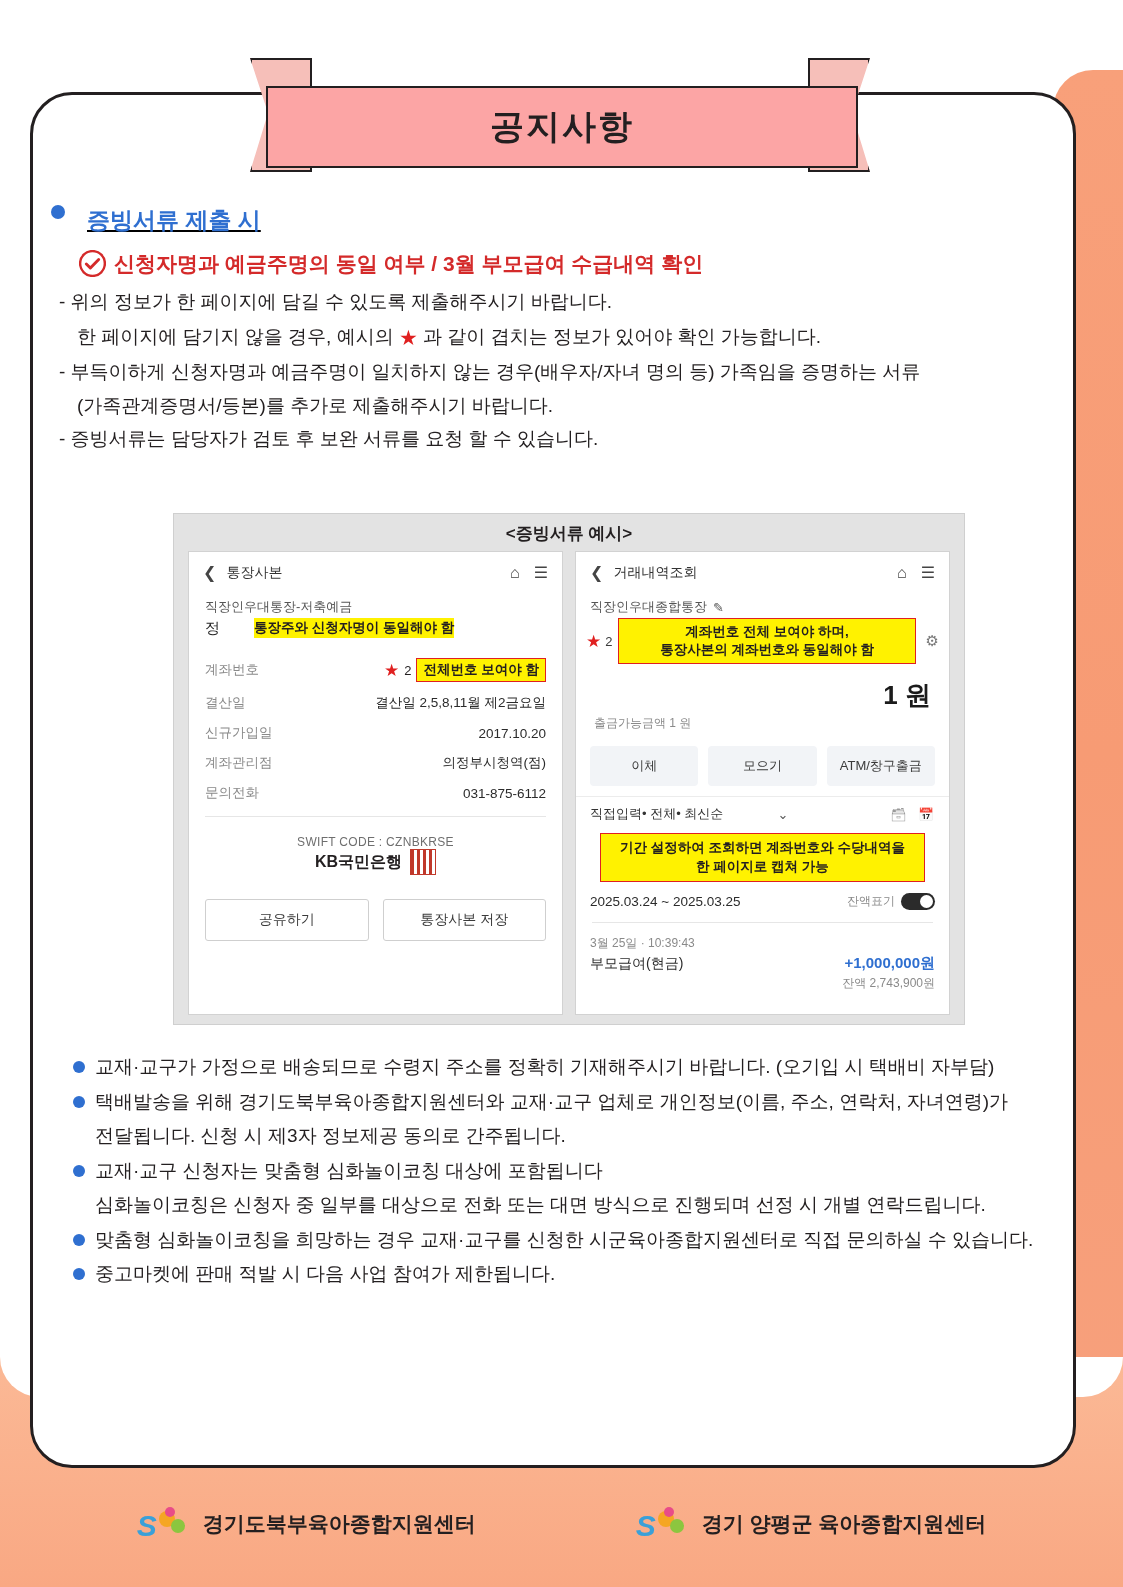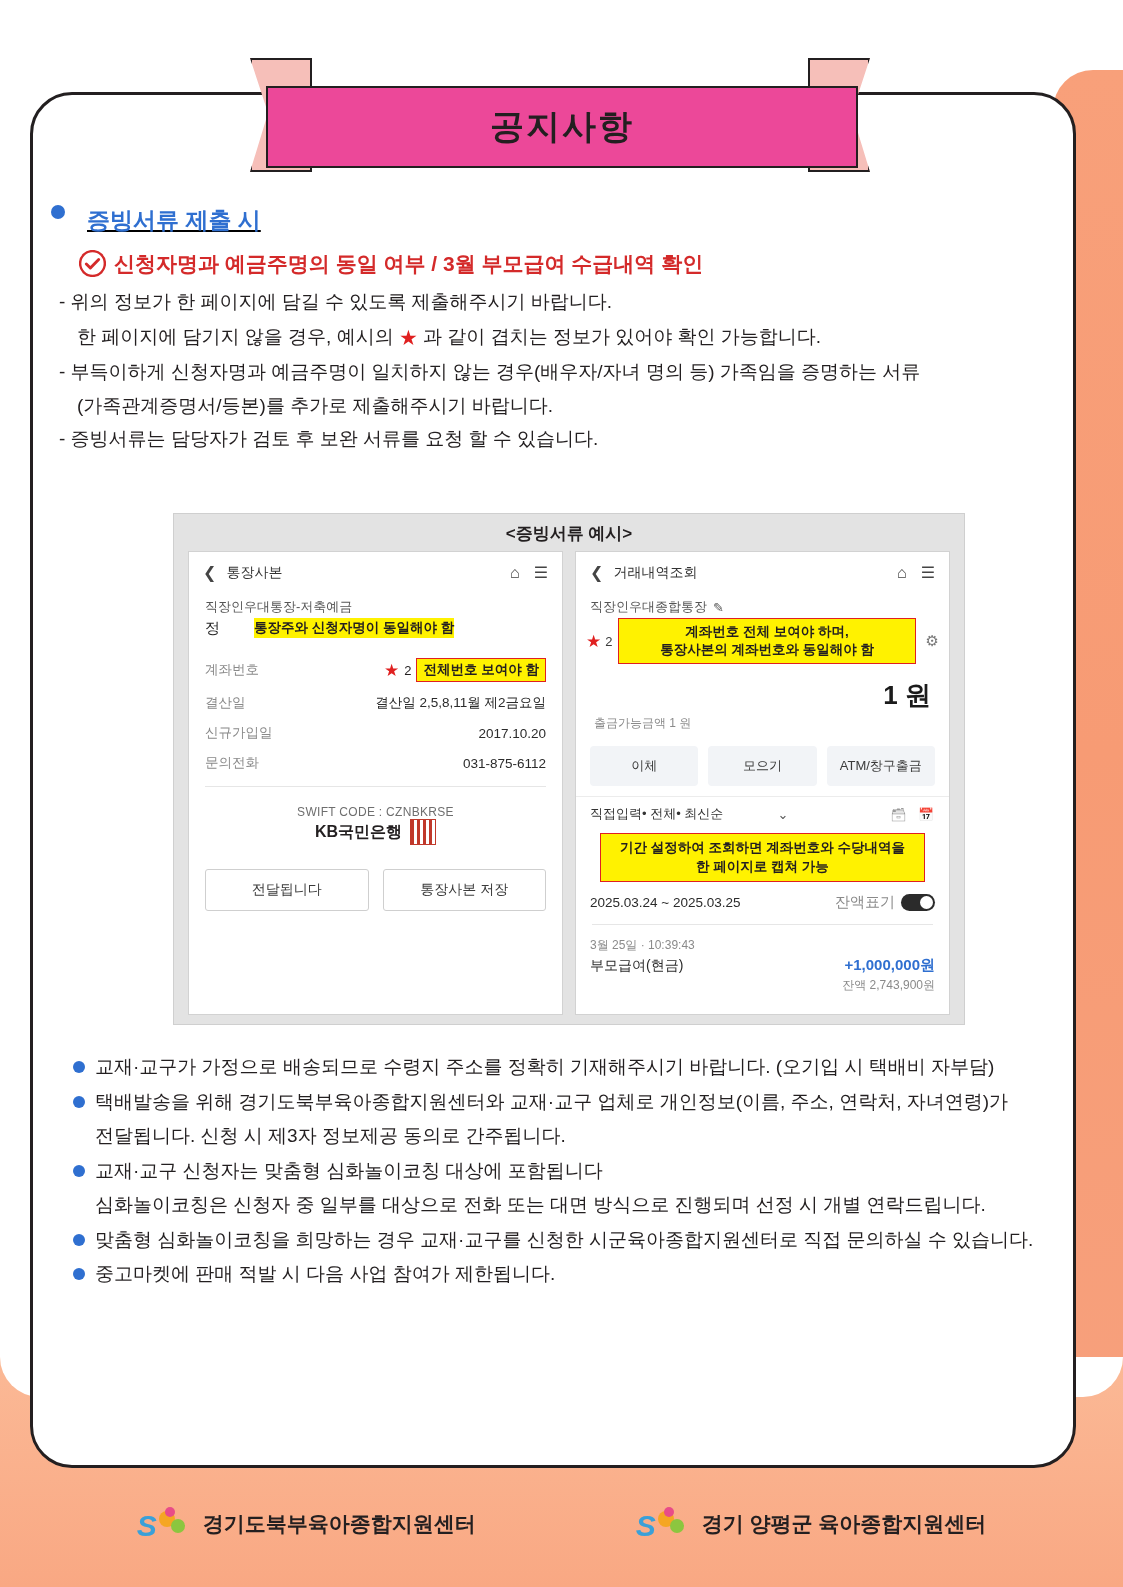--- a/index.html
+++ b/index.html
@@ -35,21 +35,21 @@
     position:absolute;left:250px;top:58px;width:620px;height:110px;z-index:4;
   }
   .ribbon-tail-l,.ribbon-tail-r{
     position:absolute;top:0;width:58px;height:110px;background:#f6bfb9;
     border:2px solid #231f20;
   }
   .ribbon-tail-l{left:0;clip-path:polygon(0 0,100% 0,100% 100%,0 100%,18px 55px);}
   .ribbon-tail-r{right:0;clip-path:polygon(0 0,100% 0,calc(100% - 18px) 55px,100% 100%,0 100%);}
   .ribbon-main{
     position:absolute;left:16px;top:28px;width:588px;height:78px;
-    background:#ec4899;border:2px solid #231f20;
+    background:#fca5a5;border:2px solid #231f20;
     display:flex;align-items:center;justify-content:center;
   }
   .ribbon-main .t{
     font-size:34px;font-weight:bold;color:#231f20;letter-spacing:2px;
   }
   
   .content{position:absolute;left:0;top:0;width:1040px;}
   .sec1{position:absolute;left:18px;top:110px;width:1000px;}
   .hdr{display:flex;align-items:flex-start;gap:22px;text-decoration:underline;}
   .dot{width:14px;height:14px;border-radius:50%;background:#2f6fd0;flex:none;}
@@ -110,21 +110,21 @@
   .amount{text-align:right;padding:14px 18px 0;font-size:26px;font-weight:bold;color:#1b1b1b;}
   .amount-sub{padding:2px 18px 0;font-size:12px;color:#8a8a8a;}
   .bbtns{display:flex;gap:10px;padding:14px 14px 10px;}
   .bbtn{flex:1;background:#f2f4f7;border-radius:4px;text-align:center;padding:11px 0;font-size:13px;color:#3a3a3a;}
   .filter{display:flex;justify-content:space-between;align-items:center;padding:8px 14px;border-top:1px solid #ececec;font-size:13px;color:#333;}
   .yellowbar{
     background:#fff200;border:1.5px solid #e02020;margin:2px 24px;
     text-align:center;font-weight:bold;font-size:13.5px;color:#231f20;padding:5px 2px;line-height:1.35;
   }
   .daterow{display:flex;justify-content:space-between;align-items:center;padding:9px 14px 4px;font-size:13.5px;color:#2b2b2b;}
-  .toggle{display:flex;align-items:center;gap:6px;font-size:15px;color:#8a8a8a;}
+  .toggle{display:flex;align-items:center;gap:6px;font-size:12px;color:#8a8a8a;}
   .tg{width:34px;height:17px;border-radius:9px;background:#2b2b2b;position:relative;}
   .tg::after{content:"";position:absolute;right:2px;top:2px;width:13px;height:13px;border-radius:50%;background:#fff;}
   .tstamp{padding:4px 14px 0;font-size:12px;color:#8a8a8a;}
   .txrow{display:flex;justify-content:space-between;align-items:flex-end;padding:2px 14px 0;}
   .txname{font-size:14px;color:#2b2b2b;}
   .txamt{font-size:15px;font-weight:bold;color:#2f6fd0;}
   .txbal{text-align:right;padding:2px 14px 0;font-size:12px;color:#8a8a8a;}
 
   
   .sec2{position:absolute;left:40px;top:952px;width:1000px;}
@@ -209,36 +209,40 @@
           </div>
           <div class="row">
             <span class="k">결산일</span>
             <span class="v">결산일 2,5,8,11월 제2금요일</span>
           </div>
           <div class="row">
             <span class="k">신규가입일</span>
             <span class="v">2017.10.20</span>
           </div>
           <div class="row">
+            <span class="k">계좌관리점</span>
+            <span class="v">의정부시청역(점)</span>
+          </div>
+          <div class="row">
             <span class="k">문의전화</span>
             <span class="v">031-875-6112</span>
           </div>
 
           <div class="divider"></div>
 
           <div class="swift">
             <span class="code">SWIFT CODE : CZNBKRSE</span>
             <span class="kb">
               <span>KB국민은행</span>
               <span class="qr"></span>
             </span>
           </div>
 
           <div class="btns">
-            <div class="btn">전달됩니다</div>
+            <div class="btn">공유하기</div>
             <div class="btn">통장사본 저장</div>
           </div>
         </div>
 
         <div class="phone">
           <div class="ph-top">
             <div class="lft">
               <span class="ico">❮</span>
               <span>거래내역조회</span>
             </div>

